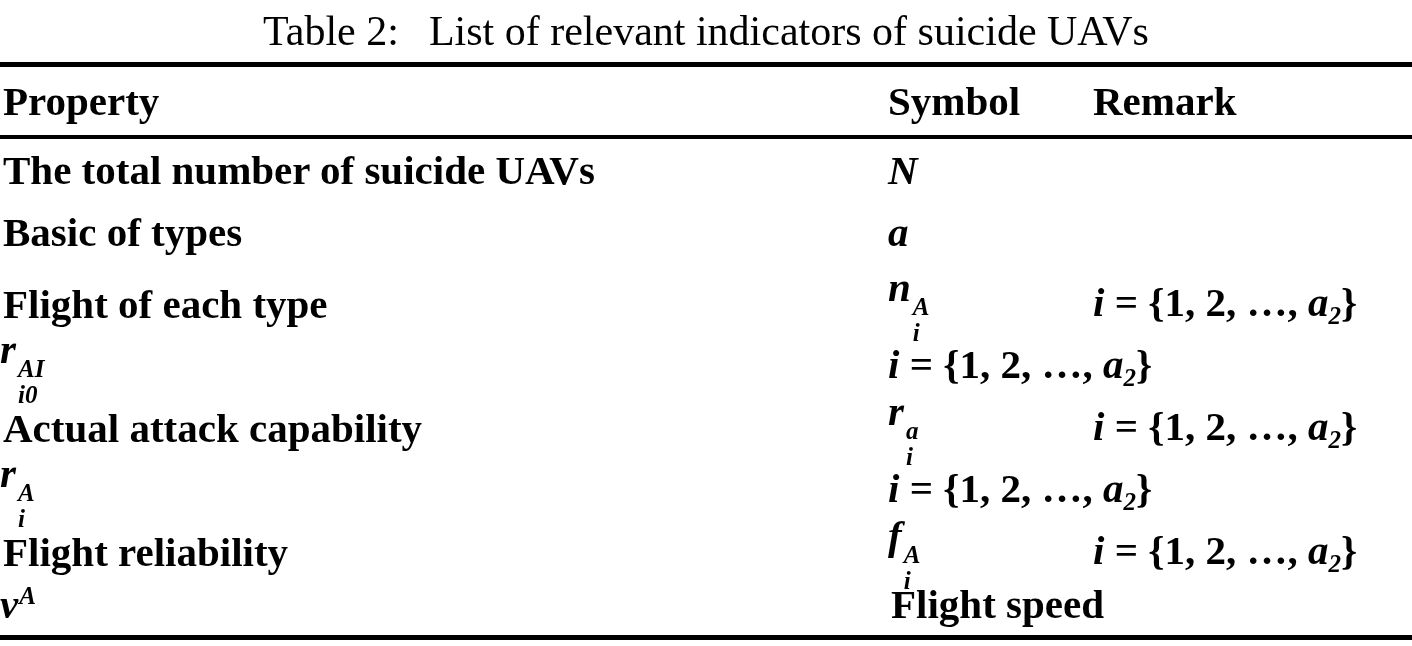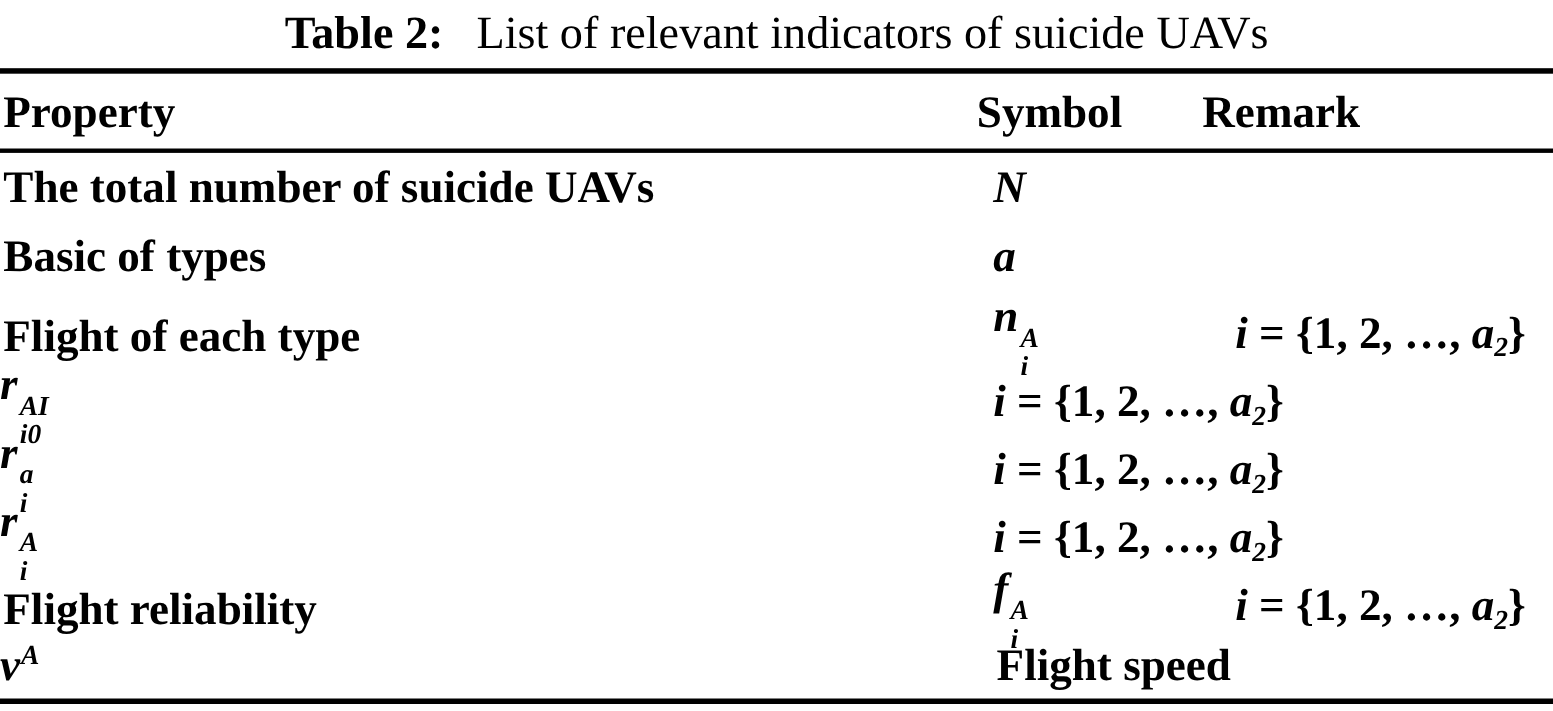--- a/index.html
+++ b/index.html
@@ -13,39 +13,39 @@
     position: relative;
   }
   .caption {
     height: 62px;
     padding-top: 7px;
     text-align: center;
     font-size: 42px;
     line-height: 1.15;
     white-space: nowrap;
   }
-  .caption .cap-label { font-weight: 700; margin-right: 30px; }
+  .caption .cap-label { font-weight: 400; margin-right: 30px; }
   .dtable {
     width: 1412px;
     border-top: 5px solid #000;
     border-bottom: 5px solid #000;
     font-weight: bold;
   }
   .thead, .trow {
     display: grid;
     grid-template-columns: 888px 205px 1fr;
     align-items: center;
     font-size: 41px;
     white-space: nowrap;
   }
   .thead {
     height: 72px;
     border-bottom: 4px solid #000;
   }
-  .trow { height: 62px; gap: 15px; }
+  .trow { height: 62px; }
   .cell { overflow: visible; }
   .prop { padding-left: 3px; }
   .hcell { font-style: normal; }
   
   .mbase { font-style: italic; }
   .supsub {
     display: inline-flex;
     flex-direction: column;
     align-items: flex-start;
     font-size: 25px;
@@ -101,20 +101,21 @@
         <div class="cell remark"><span class="mvar">i</span><span class="mtext"> = {1, 2, …, </span><span class="mvar">a</span><span class="msub">2</span><span class="mtext">}</span></div>
       </div>
       <div class="trow">
         <div class="cell sym"><span class="mbase">r</span><span class="supsub">
             <span class="ss-sup">AI</span>
             <span class="ss-sub">i0</span>
           </span></div>
         <div class="cell remark"><span class="mvar">i</span><span class="mtext"> = {1, 2, …, </span><span class="mvar">a</span><span class="msub">2</span><span class="mtext">}</span></div>
       </div>
       <div class="trow">
+        <div class="cell prop">Actual attack capability</div>
         <div class="cell sym"><span class="mbase">r</span><span class="supsub">
             <span class="ss-sup">a</span>
             <span class="ss-sub">i</span>
           </span></div>
         <div class="cell remark"><span class="mvar">i</span><span class="mtext"> = {1, 2, …, </span><span class="mvar">a</span><span class="msub">2</span><span class="mtext">}</span></div>
       </div>
       <div class="trow">
         <div class="cell sym"><span class="mbase">r</span><span class="supsub">
             <span class="ss-sup">A</span>
             <span class="ss-sub">i</span>

